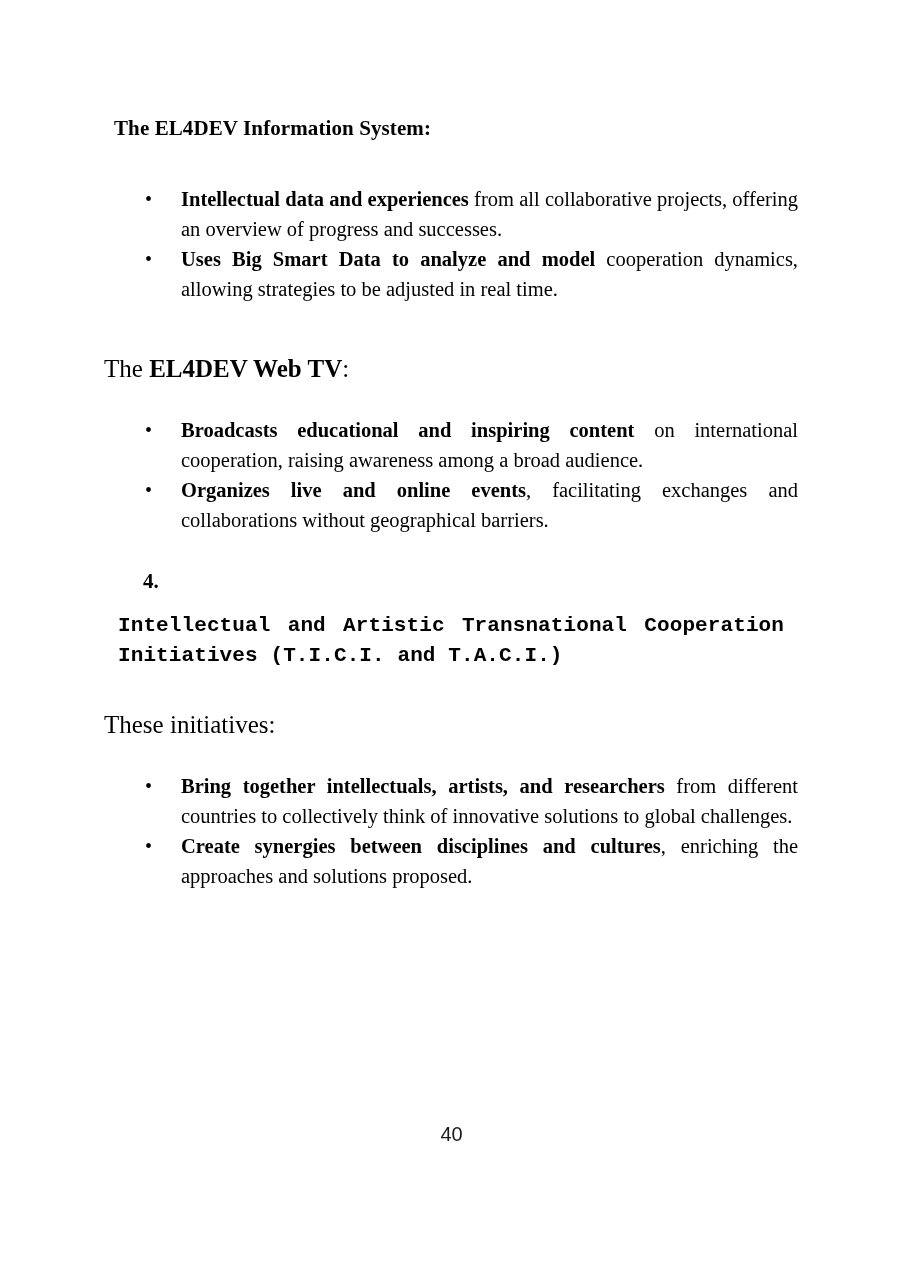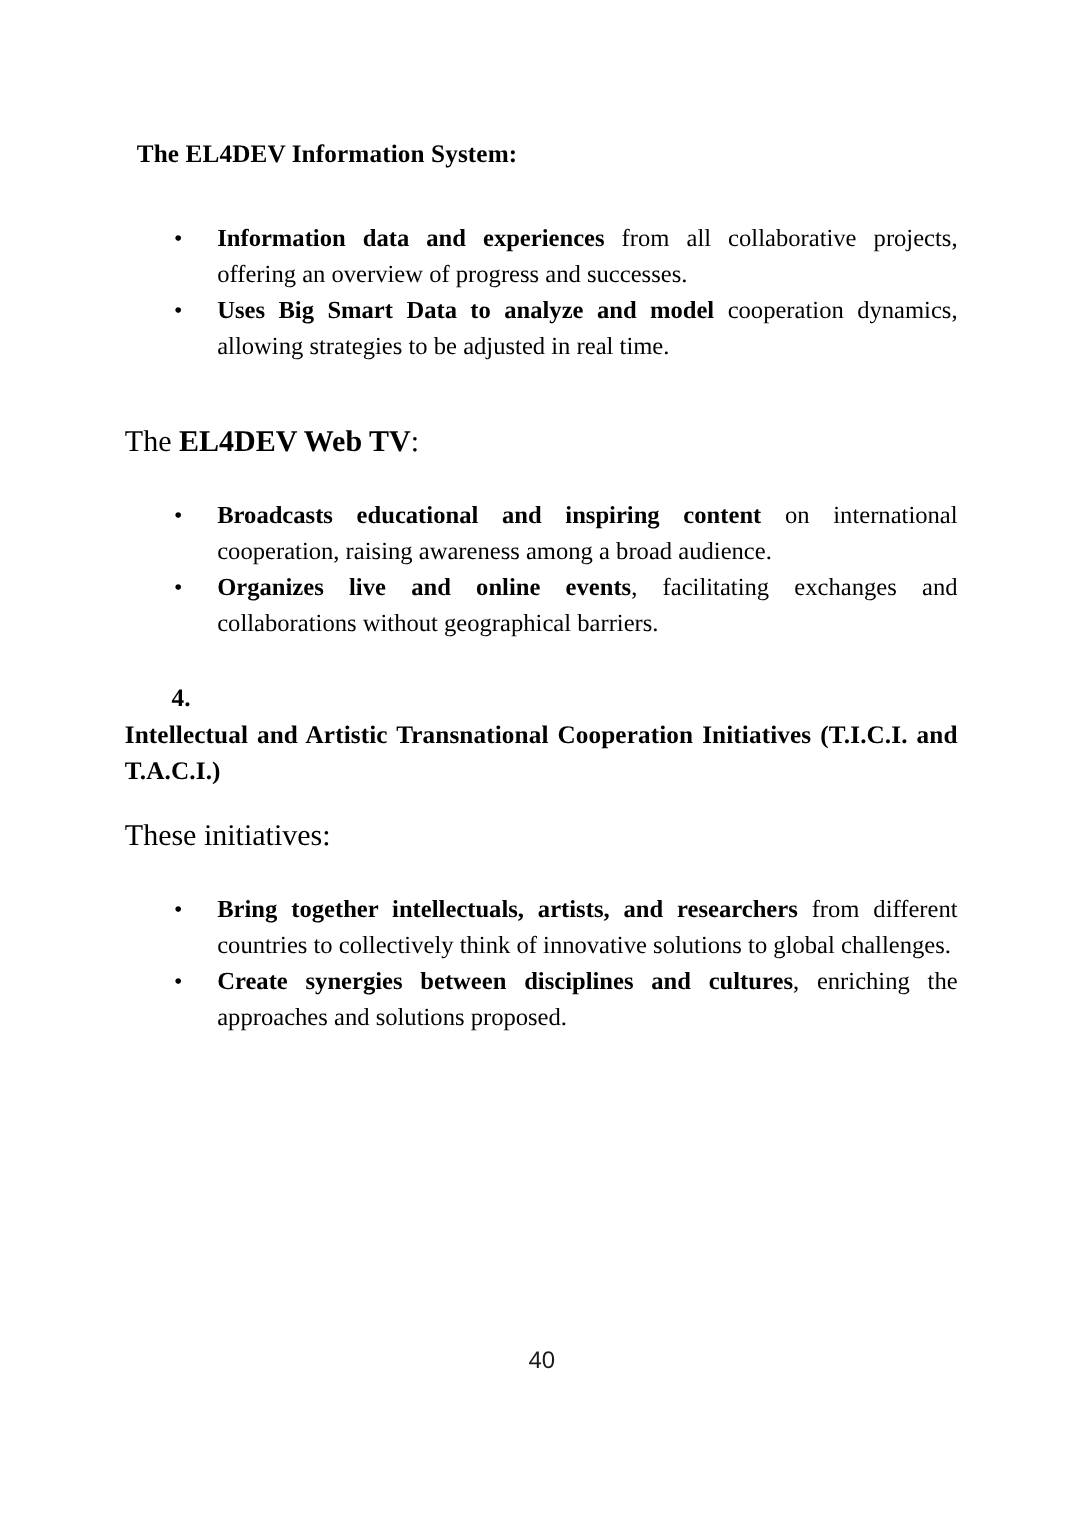--- a/index.html
+++ b/index.html
@@ -40,22 +40,23 @@
     text-align-last: left;
     margin: 10px;
     letter-spacing: 0.1px;
   }
   .heading-justified {
     font-size: 21px;
     font-weight: bold;
     line-height: 30px;
     text-align: justify;
     text-align-last: left;
-    margin: 0;
+    margin: 14px;
     letter-spacing: 0.1px;
+    font-family: Liberation Mono, monospace;
   }
 
   
   .para {
     font-size: 25px;
     line-height: 30px;
     text-align: justify;
     text-align-last: left;
     margin: 0;
   }
@@ -132,21 +133,21 @@
 <div class="page">
   <div class="content">
 
     <p class="heading"><b>The EL4DEV Information System</b><span>:</span></p>
 
     <div class="gap-lg"></div>
 
     <ul class="bullets">
       <li>
         <span class="bullet-dot">•</span>
-        <b>Information data and experiences</b><span> from all collaborative projects, offering an overview of progress and successes.</span>
+        <b>Intellectual data and experiences</b><span> from all collaborative projects, offering an overview of progress and successes.</span>
       </li>
       <li>
         <span class="bullet-dot">•</span>
         <b>Uses Big Smart Data to analyze and model</b><span> cooperation dynamics, allowing strategies to be adjusted in real time.</span>
       </li>
     </ul>
 
     <div class="gap-md"></div>
 
 

